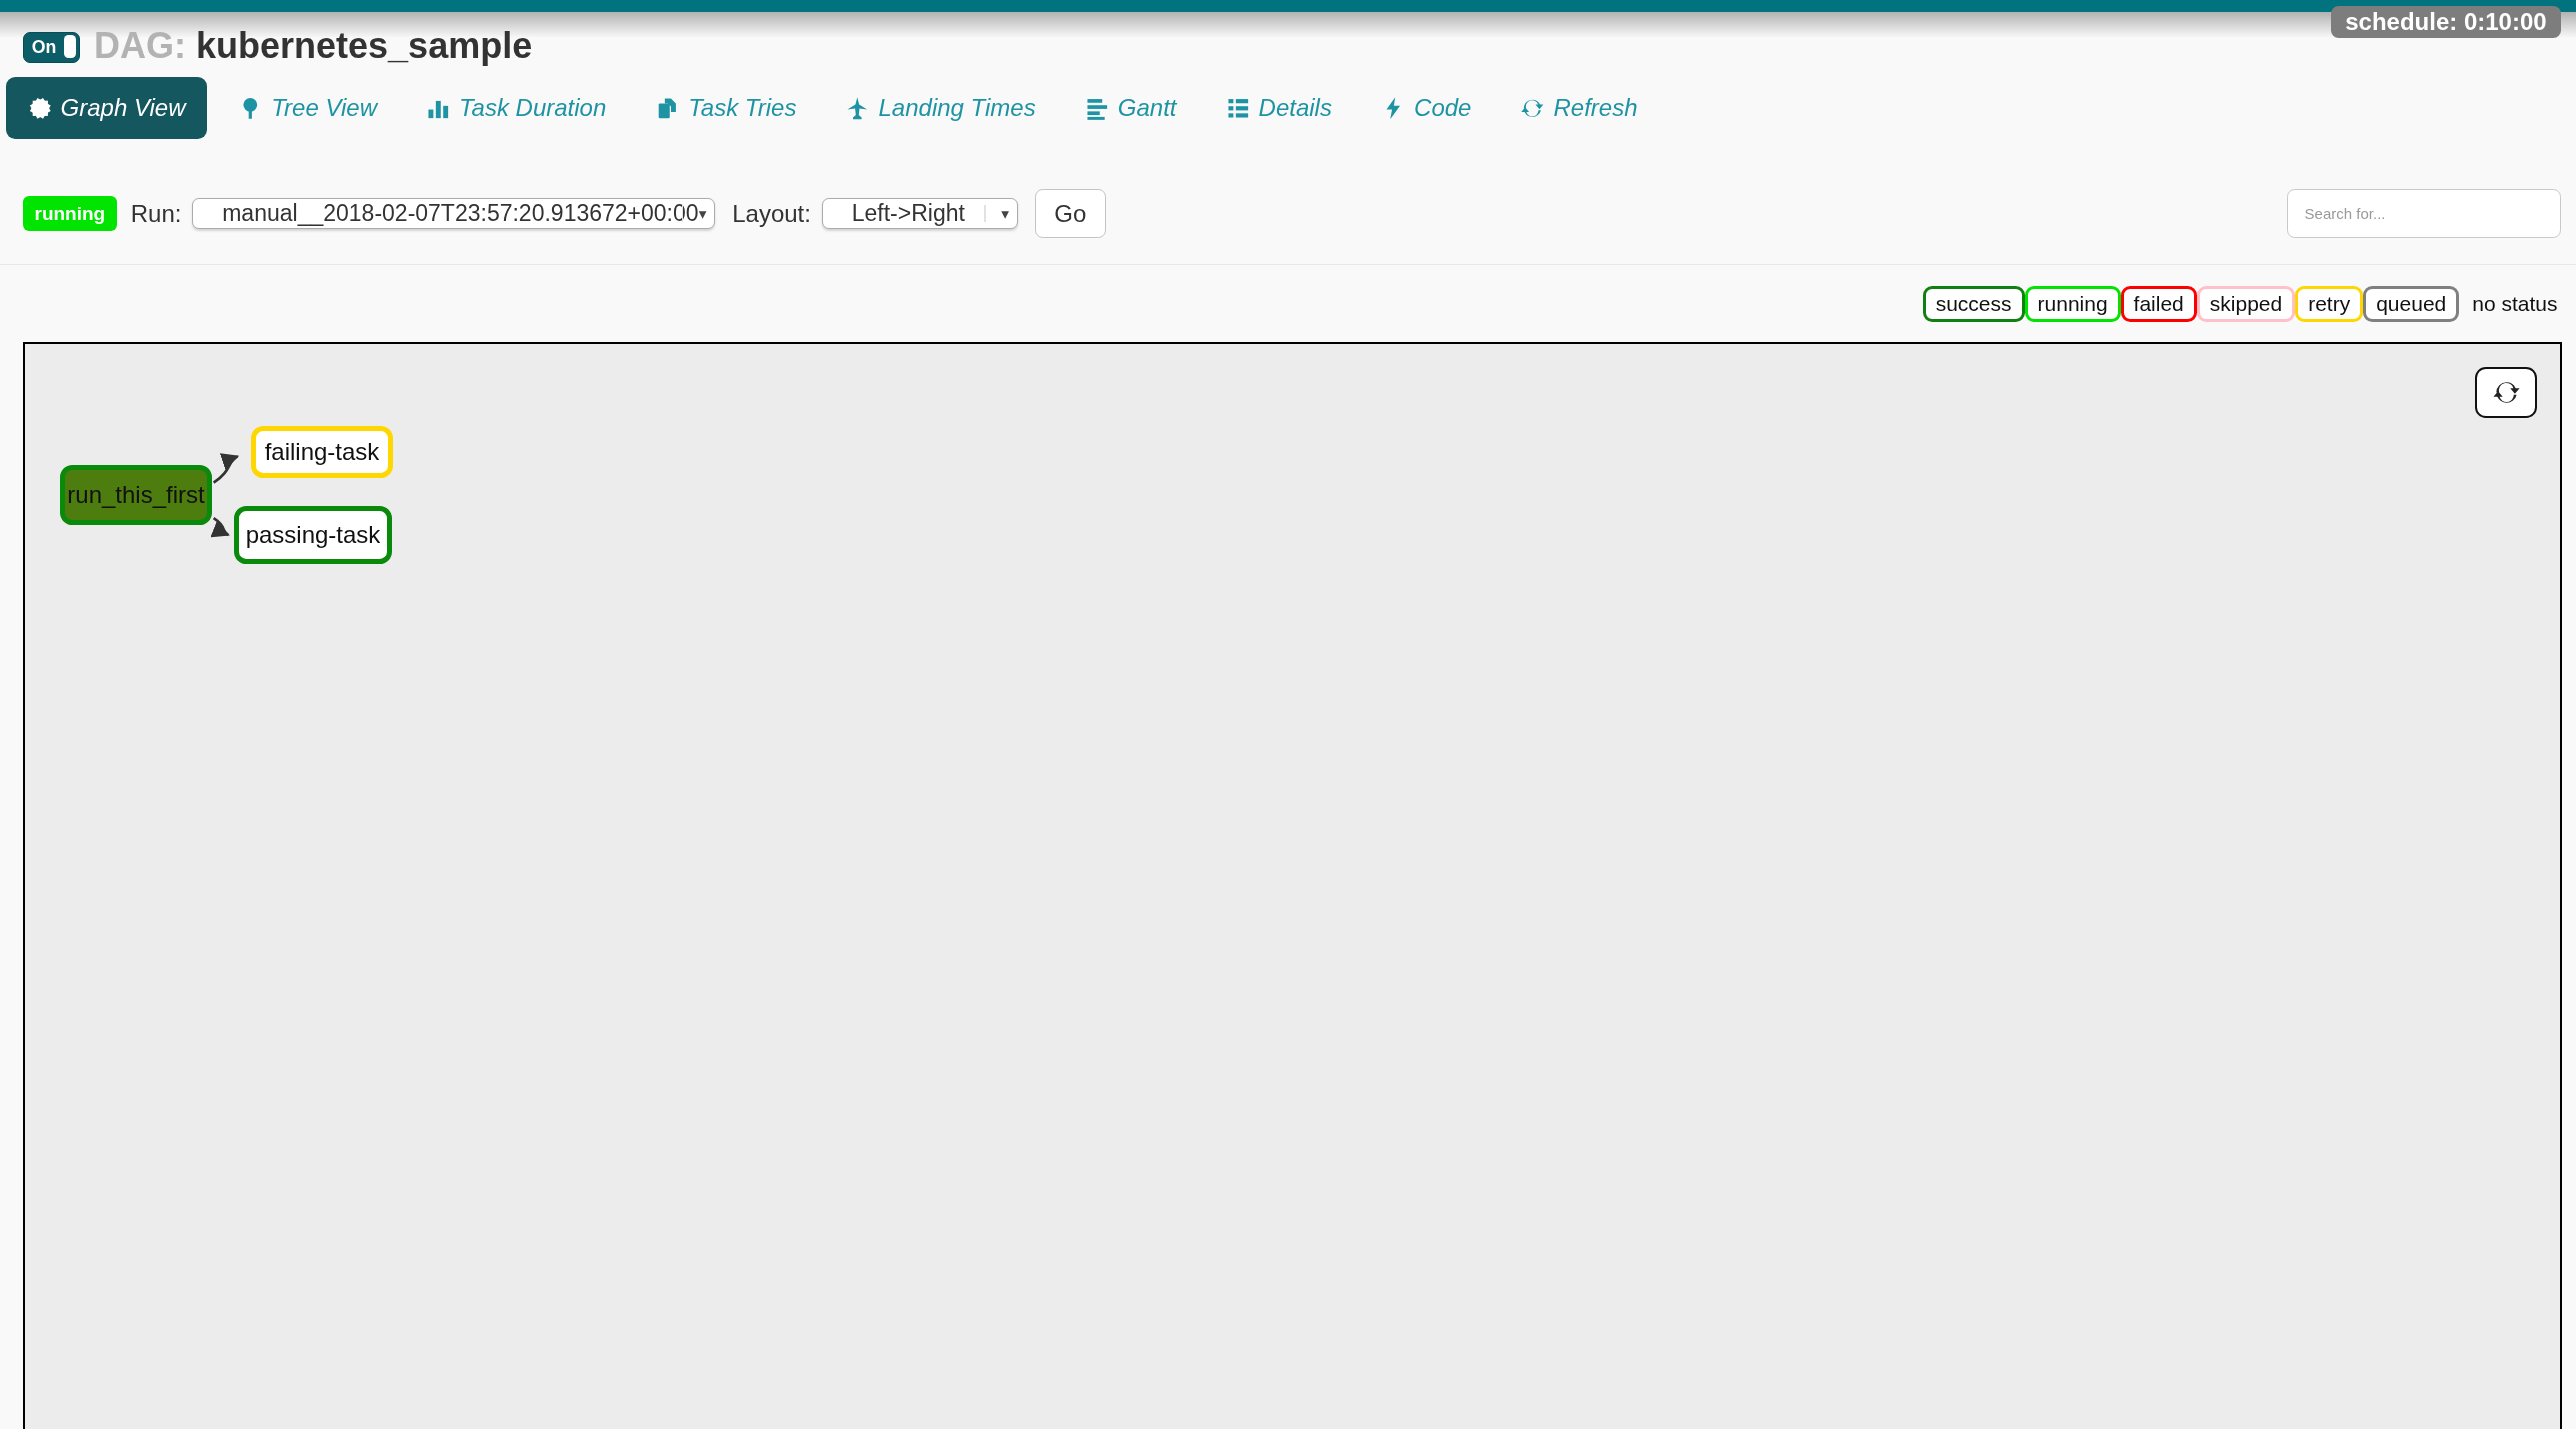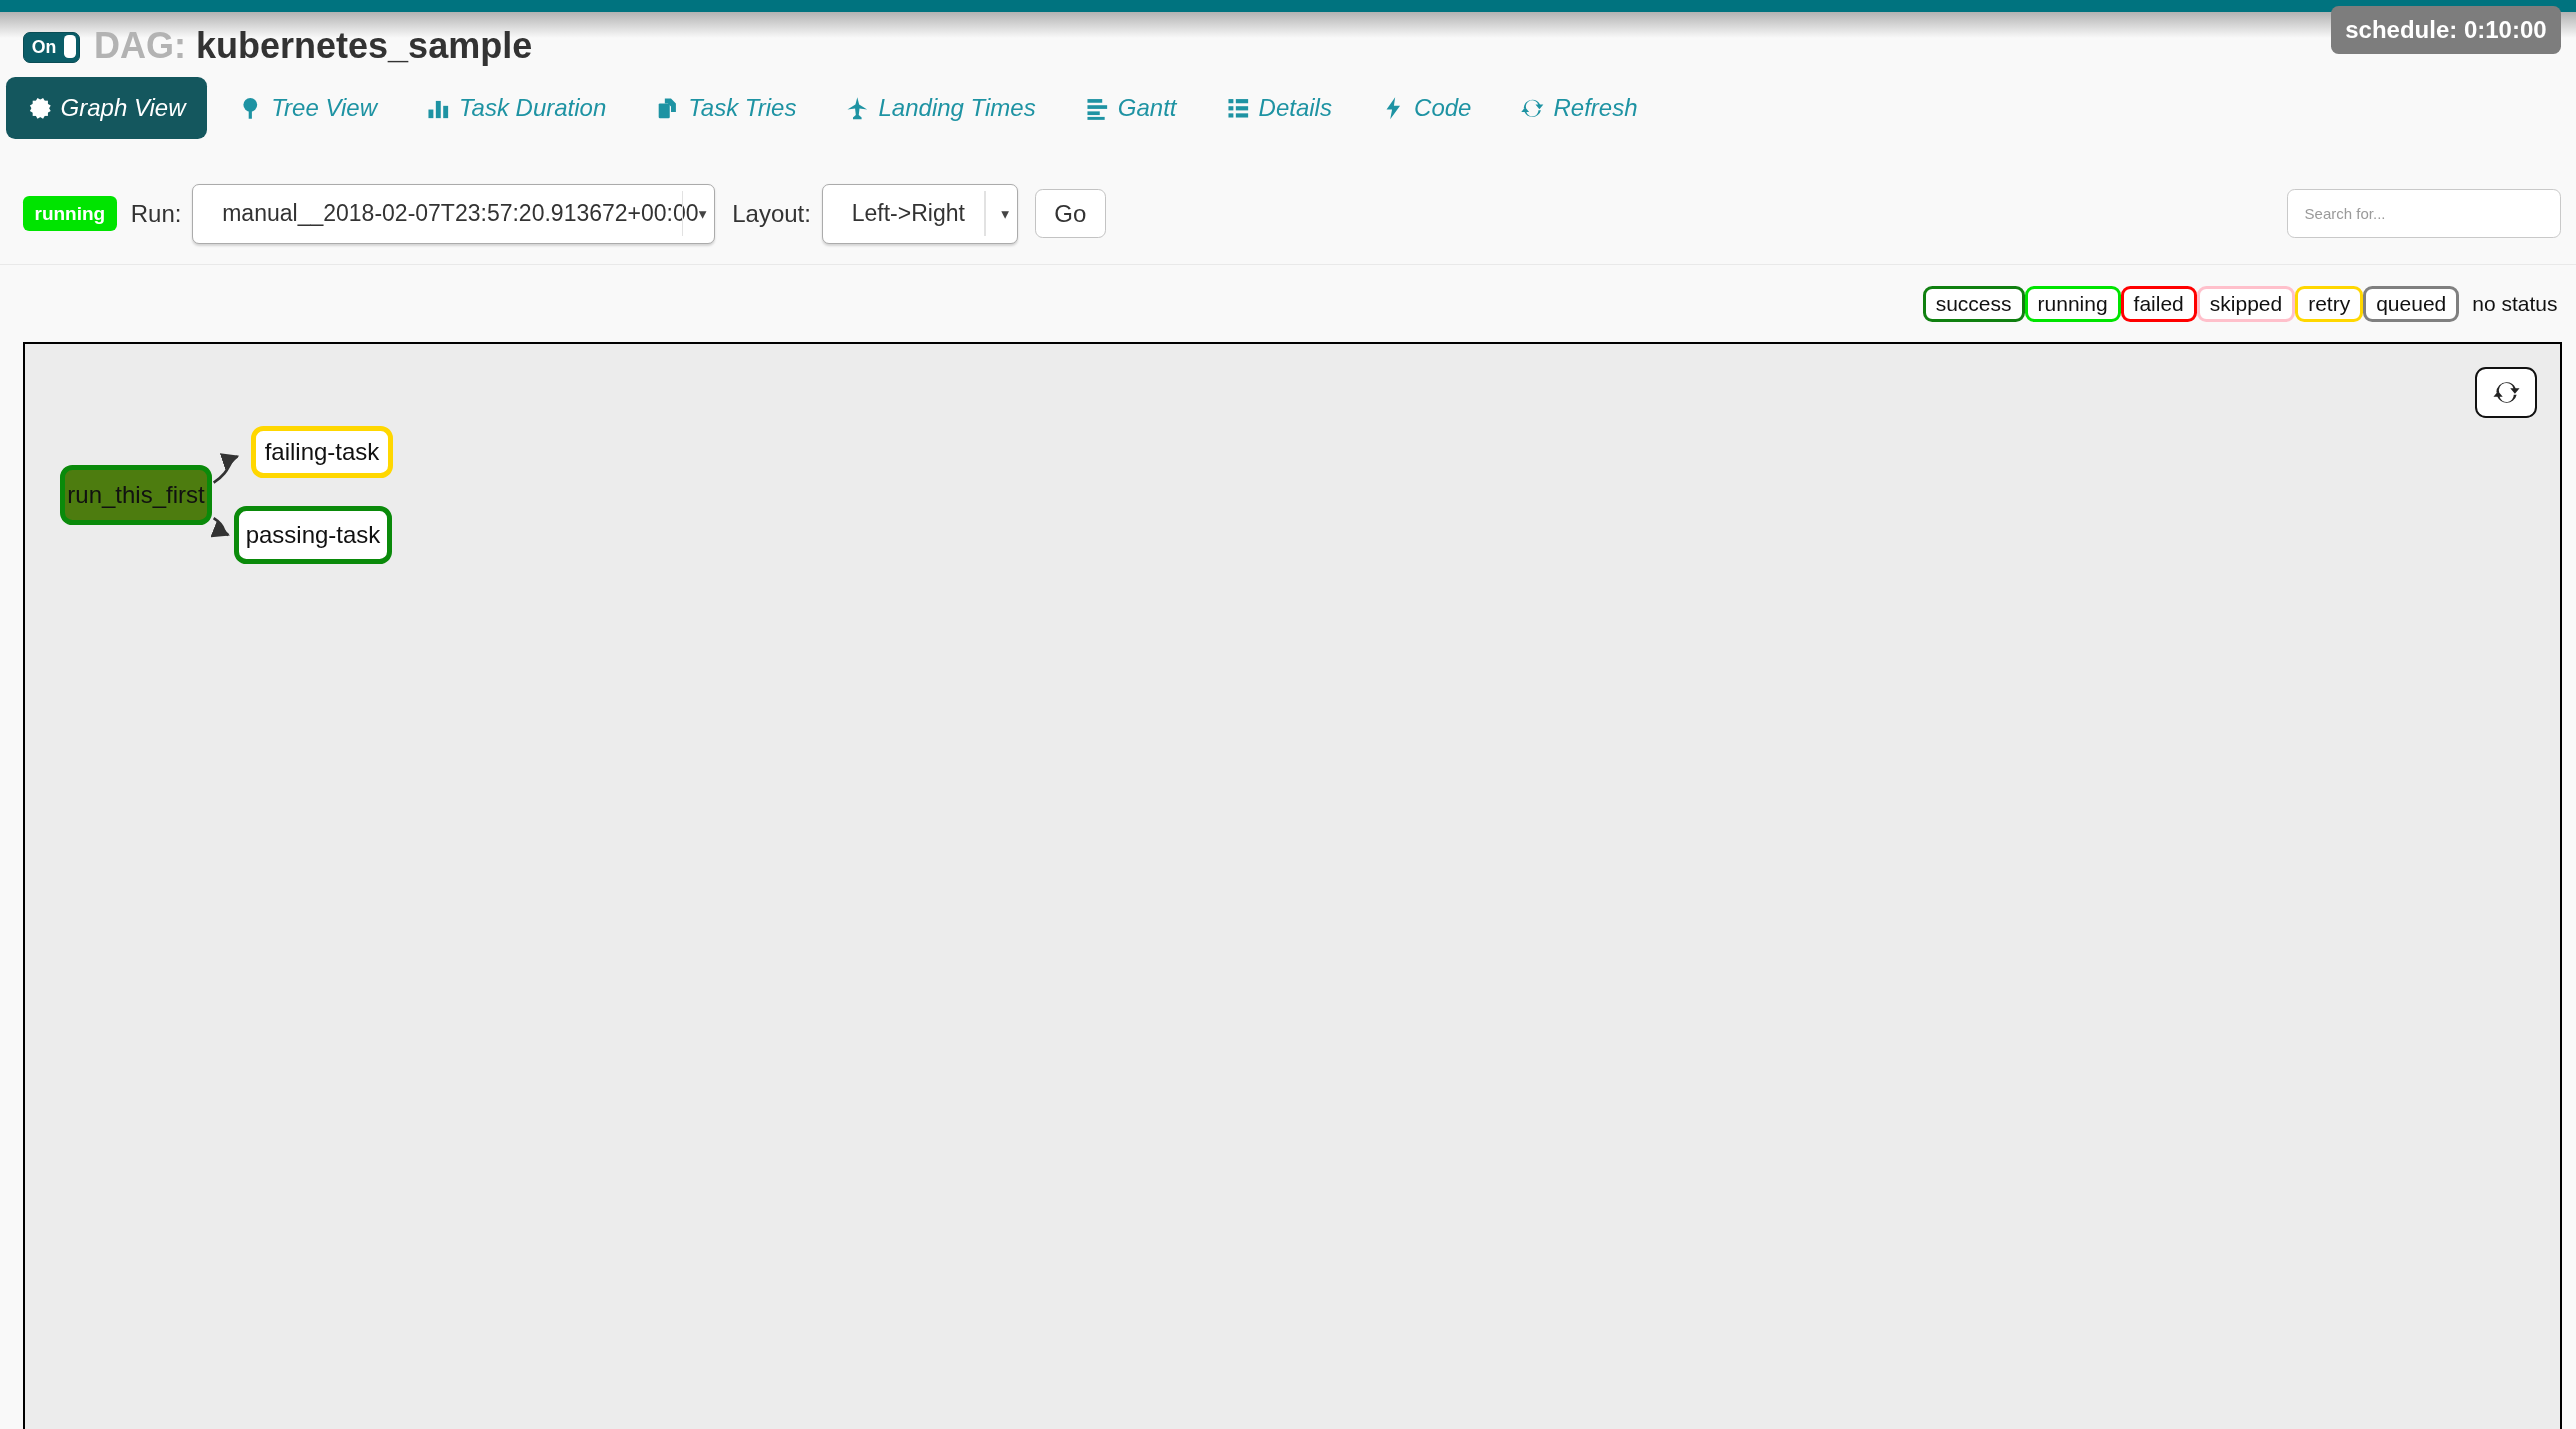--- a/index.html
+++ b/index.html
@@ -4,42 +4,42 @@
 <style>
   html,body{margin:0;padding:0;width:2576px;height:1430px;background:#f9f9f9;
     font-family:"Liberation Sans","DejaVu Sans",sans-serif;overflow:hidden;}
   #app{position:relative;width:2576px;height:1430px;}
 
   
   .topbar{position:absolute;left:0;top:0;width:100%;height:12.3px;background:#00737f;}
   .topbar-shadow{position:absolute;left:0;top:12.3px;width:100%;height:26px;
     background:linear-gradient(#b2b2b2,#f9f9f9);}
   .schedule-badge{position:absolute;top:6.2px;right:15.4px;background:#7d7d7d;color:#fff;
-    font-weight:bold;font-size:24px;padding:10px 14px;border-radius:7.7px;}
+    font-weight:bold;font-size:24px;padding:2px 14px;border-radius:7.7px;}
 
   
   .dag-toggle{position:absolute;left:23px;top:32px;width:57px;height:31px;background:#0b5d68;
     border:1.5px solid #094c55;border-radius:7px;box-sizing:border-box;display:flex;align-items:center;}
   .dag-toggle .on-label{color:#fff;font-weight:bold;font-size:17.7px;margin-left:7.7px;}
   .dag-toggle .handle{position:absolute;right:3.1px;top:2.3px;width:12.3px;height:23px;background:#fff;border-radius:4.6px;}
   .page-title{position:absolute;left:94px;top:24.6px;font-size:36px;font-weight:bold;color:#333;white-space:nowrap;}
   .page-title .dag-prefix{color:#b3b3b3;}
 
   
   .tabs{position:absolute;left:6px;top:77px;display:flex;align-items:center;font-style:italic;}
   .tab{display:flex;align-items:center;color:#1e93a3;font-size:24px;margin-right:49px;cursor:pointer;white-space:nowrap;}
   .tab svg{width:24.6px;height:24.6px;margin-right:8.5px;flex:none;}
   .tab.active{background:#14575e;color:#fff;border-radius:9.2px;padding:17px 21.5px;margin-right:31px;}
 
   
   .runbar{position:absolute;left:23px;top:189px;height:49px;display:flex;align-items:center;}
   .state-pill{background:#00e400;color:#fff;font-weight:bold;font-size:19px;border-radius:6.2px;
     padding:6.2px 11.5px;margin-right:14px;}
   .run-label{font-size:24px;color:#333;margin-right:10.8px;white-space:nowrap;}
-  .select{position:relative;height:60px;background:#fff;border:1.5px solid #ababab;border-radius:7px;
+  .select{position:relative;height:31px;background:#fff;border:1.5px solid #ababab;border-radius:7px;
     box-sizing:border-box;display:flex;align-items:center;font-size:23px;color:#333;
     padding:0 44px 0 29px;box-shadow:0 1.5px 2.3px rgba(0,0,0,.15);white-space:nowrap;}
   .select .caret{position:absolute;right:7.7px;top:50%;transform:translateY(-50%);font-size:15.4px;color:#444;}
   .select .caret-divider{position:absolute;right:31px;top:6.2px;bottom:6.2px;width:1.5px;background:#e2e2e2;}
   #run-select{width:523px;margin-right:17px;}
   #layout-select{width:196px;margin-right:17px;}
   .go-button{width:71px;height:49px;background:#fff;border:1.5px solid #c3c3c3;border-radius:7.7px;
     box-sizing:border-box;font-size:24px;color:#333;display:flex;align-items:center;justify-content:center;cursor:pointer;}
   .search-input{position:absolute;top:189px;right:15.4px;width:274px;height:49px;box-sizing:border-box;
     border:1.5px solid #c9c9c9;border-radius:7.7px;background:#fff;font-size:15px;color:#be185d;

